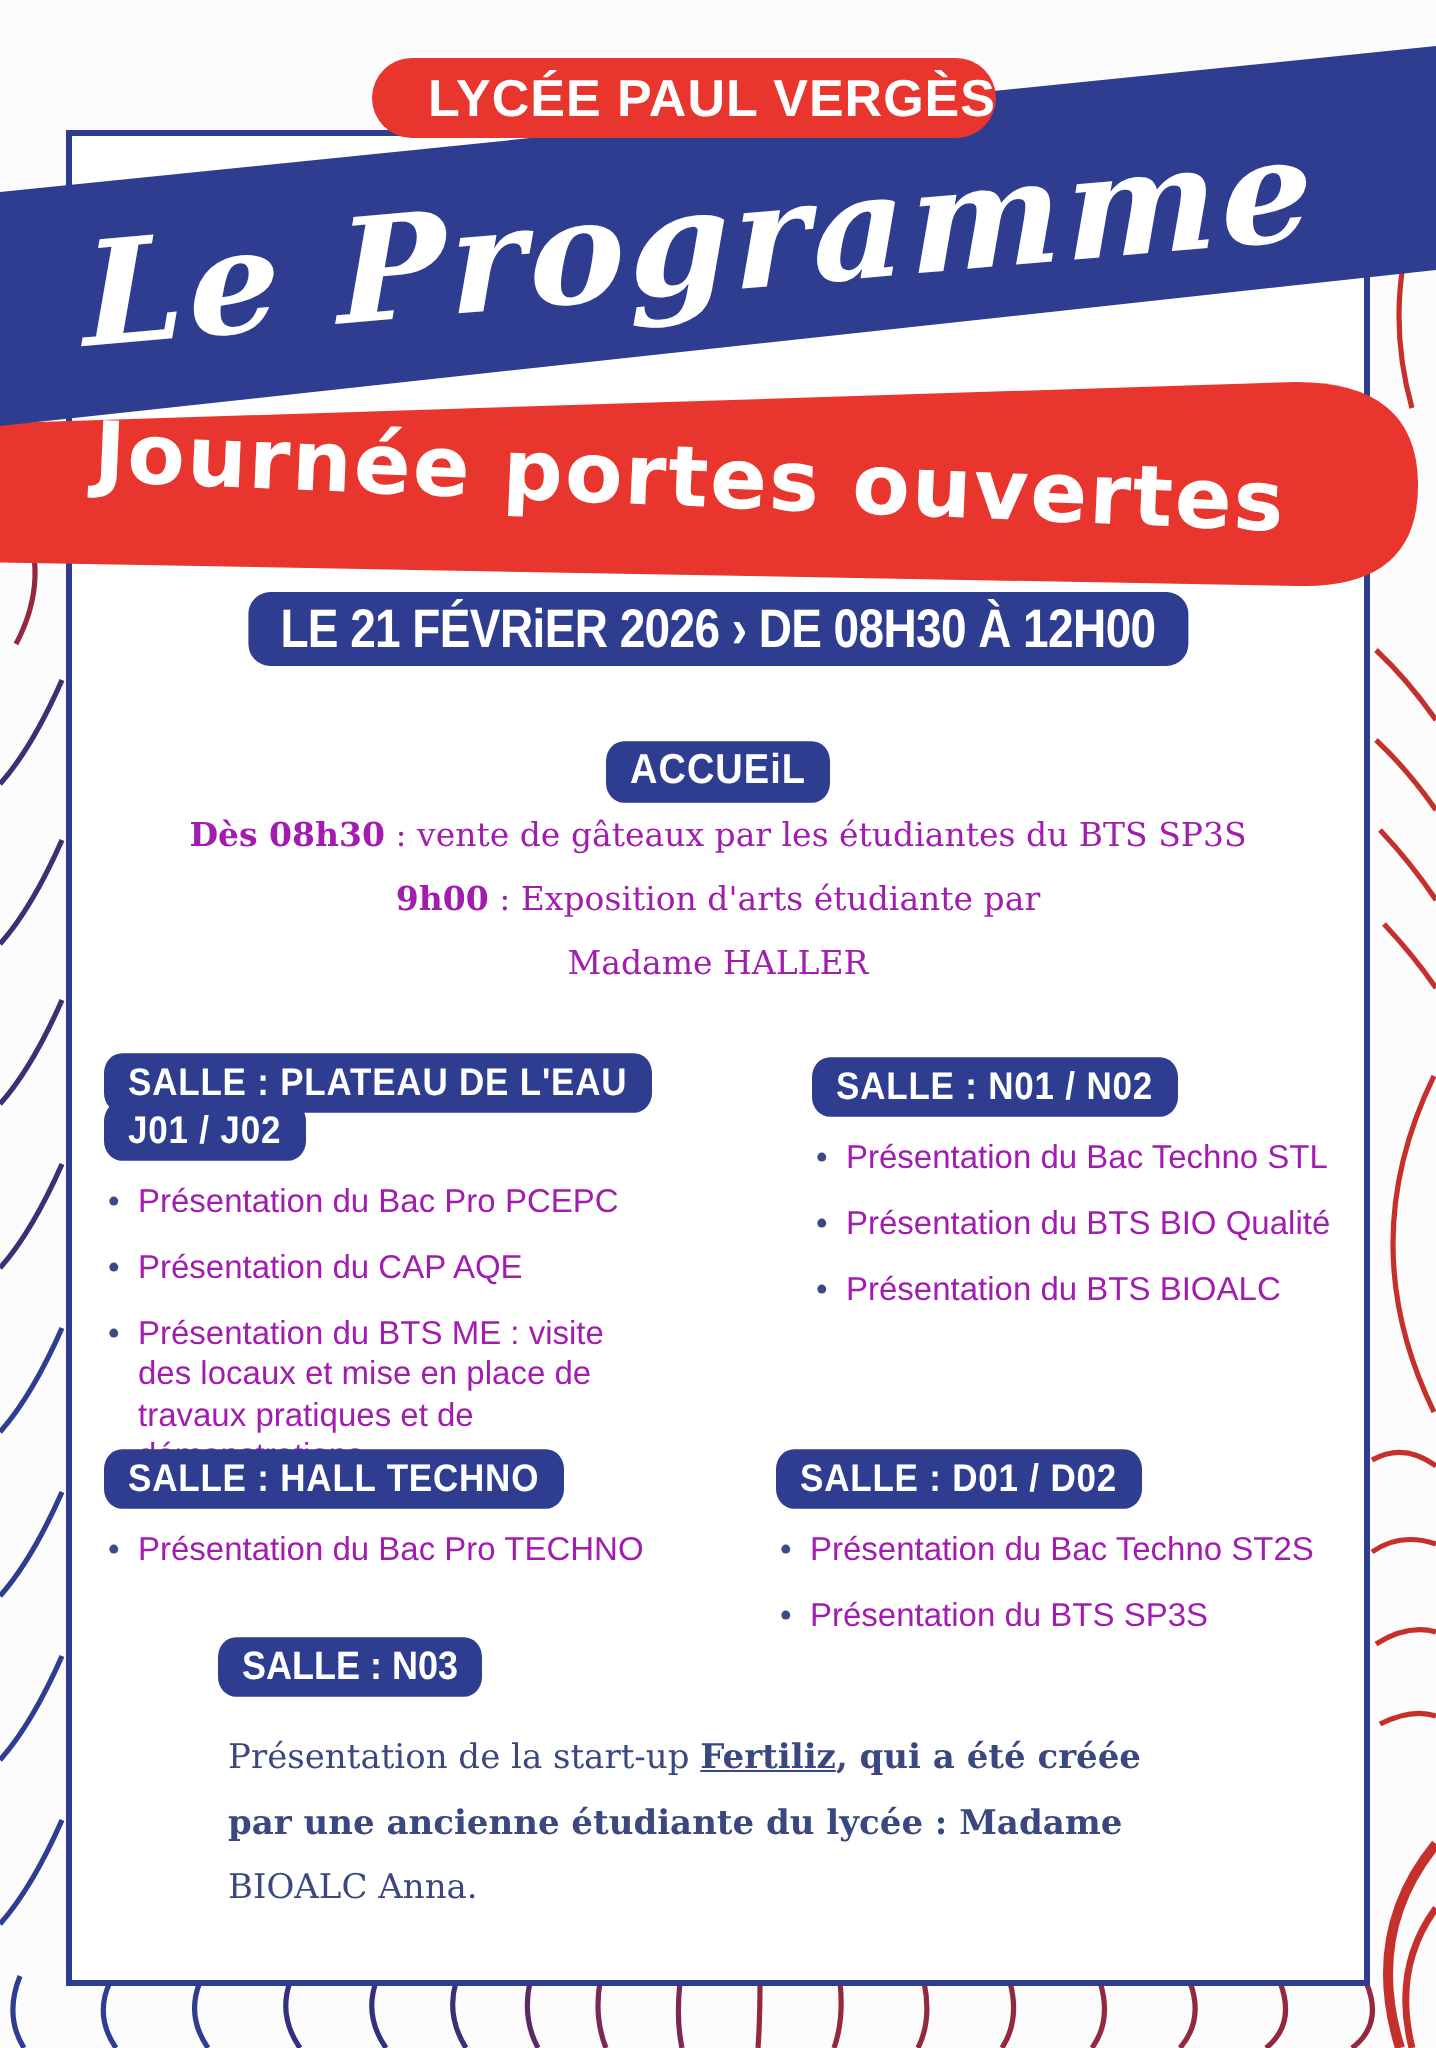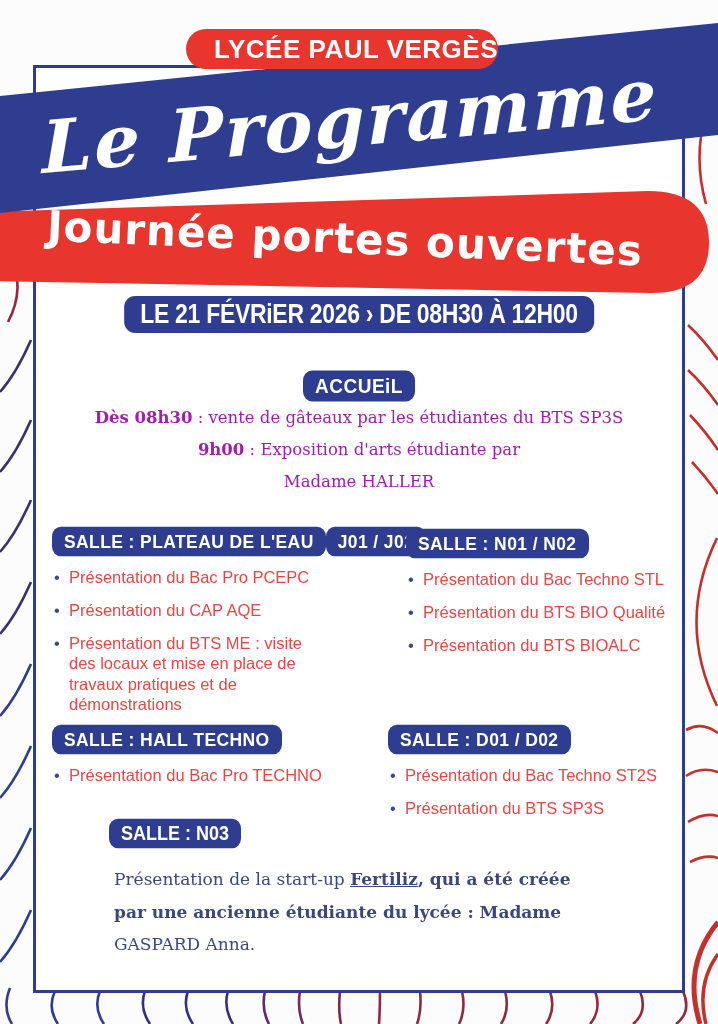--- a/index.html
+++ b/index.html
@@ -27,26 +27,26 @@
   .accueil{position:absolute;left:59px;top:372px;width:600px;text-align:center;z-index:3;}
   .accueil .blue-chip{font-size:19px;letter-spacing:.5px;margin-bottom:8px;}
   .accueil p{margin:0 0 13px 0;font-family:"DejaVu Serif",serif;font-size:16.5px;
          color:#a21caf;}
   .accueil p b{font-weight:bold;}
   .section{position:absolute;z-index:3;width:276px;}
   .sec-0{left:52px;top:528px;}
   .sec-1{left:406px;top:530px;}
   .sec-2{left:52px;top:726px;}
   .sec-3{left:388px;top:726px;}
-  .badge-stack{display:flex;flex-direction:row;align-items:flex-end;margin-bottom:12px;}
+  .badge-stack{display:flex;flex-direction:column;align-items:flex-start;margin-bottom:12px;}
   .badge-stack .blue-chip{font-size:17.5px;letter-spacing:.4px;}
   .badge-stack .blue-chip + .blue-chip{margin-top:-3px;}
   .section ul{list-style:none;margin:0;padding:0;}
   .section li{position:relative;padding-left:17px;margin-bottom:13px;font-size:16.5px;
-         line-height:1.22;color:#ef4444;}
+         line-height:1.22;color:#a21caf;}
   .section li::before{content:"•";position:absolute;left:2px;top:0;color:#3d4a82;}
   .final{position:absolute;left:109px;top:820px;width:500px;text-align:left;z-index:3;}
   .final .blue-chip{font-size:18px;margin-bottom:10px;}
   .final p{margin:6px auto 0 auto;width:490px;font-family:"DejaVu Serif",serif;font-size:17px;
          line-height:1.92;color:#3b4880;}
   .seg-bold{font-weight:bold;}
   .seg-bu{font-weight:bold;text-decoration:underline;}
 </style>
 </head>
 <body>
@@ -166,16 +166,16 @@
       <span class="blue-chip">SALLE : D01 / D02</span>
     </div>
     <ul>
       <li>Présentation du Bac Techno ST2S</li>
       <li>Présentation du BTS SP3S</li>
     </ul>
   </div>
 
   <div class="final">
     <span class="blue-chip">SALLE : N03</span>
-    <p><span>Présentation de la start-up </span><span class="seg-bu">Fertiliz</span><span class="seg-bold">, qui a été créée par une ancienne étudiante du lycée : Madame</span><span> GASPARD Anna.</span></p>
+    <p><span>Présentation de la start-up </span><span class="seg-bu">Fertiliz</span><span class="seg-bold">, qui a été créée par une ancienne étudiante du lycée : Madame</span><span> BIOALC Anna.</span></p>
   </div>
 
 </div>
 
 </body></html>

